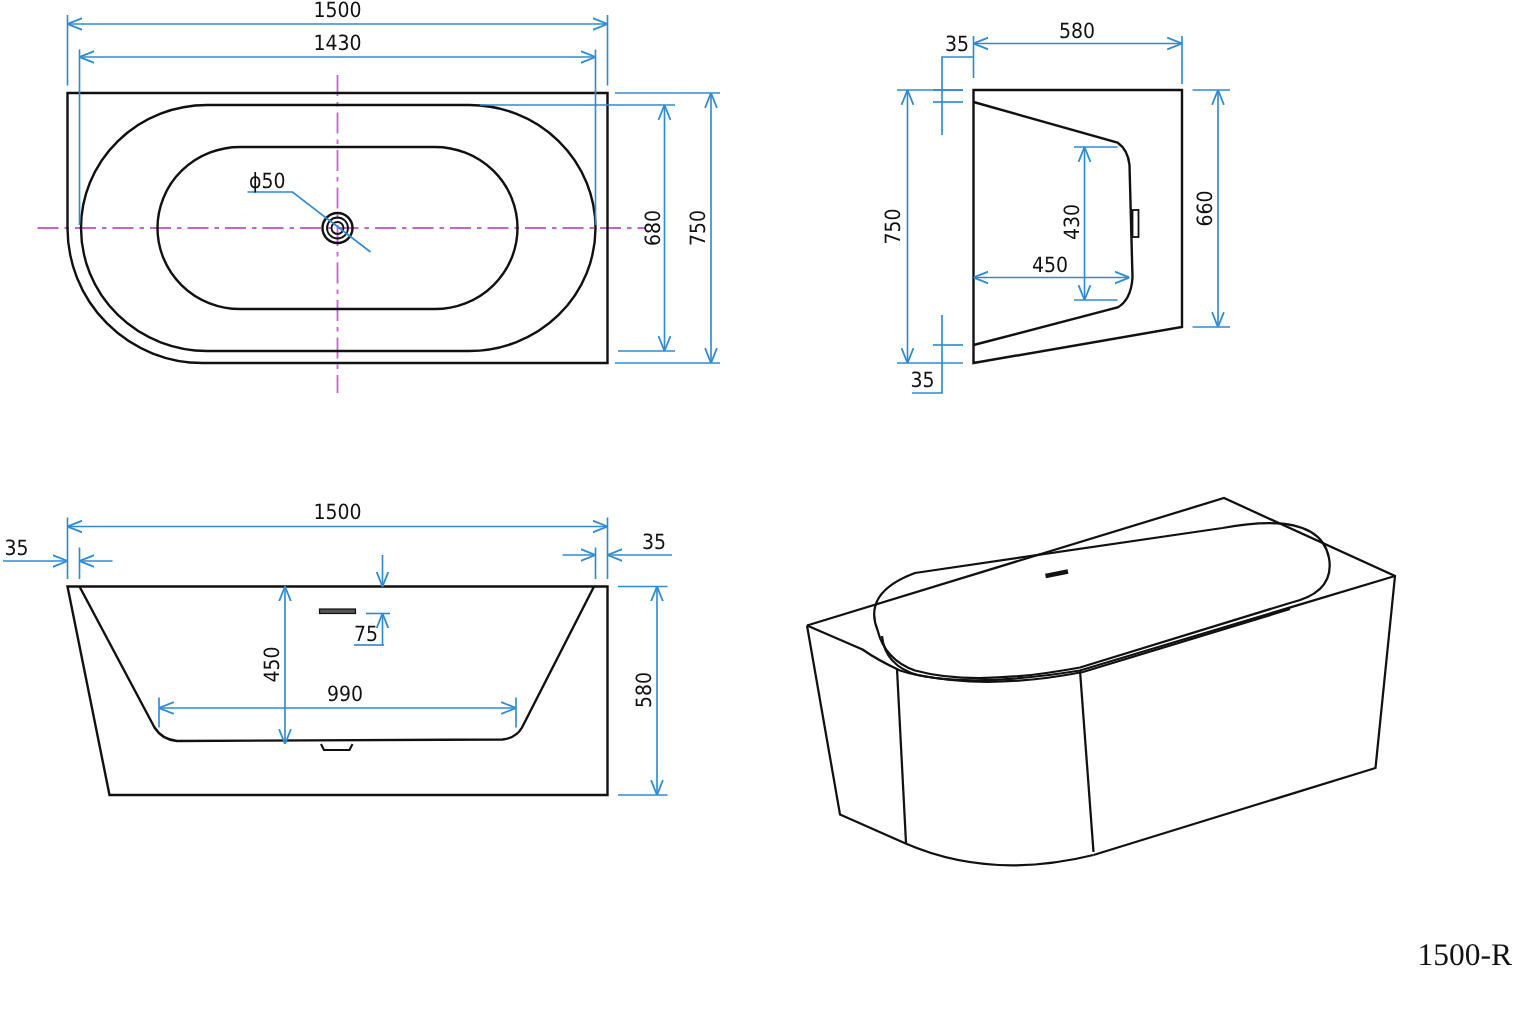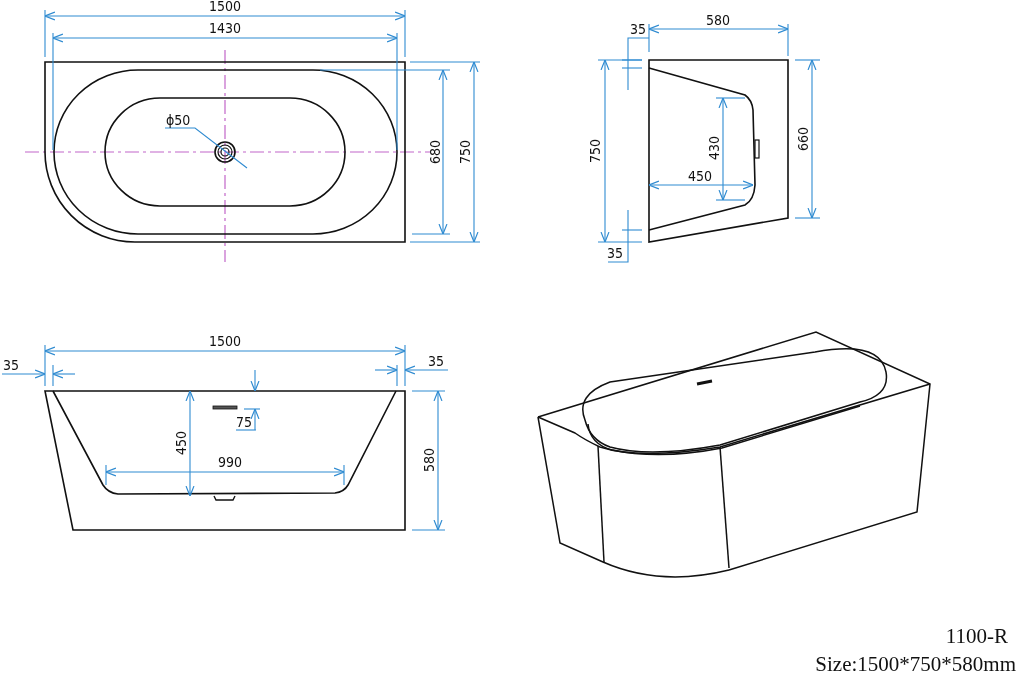--- a/index.html
+++ b/index.html
@@ -144,15 +144,14 @@
     <path d="M538,417 L560,543 L603,562 Q660,587 729,570"></path>
     <path d="M538,417 L575,433 Q585,440 600,447 Q640,460 720,447 L930,384"></path>
     <path d="M598,446 L604,562"></path>
     <path d="M720,447 L729,568"></path>
     <path d="M585,420 Q575,395 610,382 L815,352 Q880,340 886,372 Q890,395 860,402 L720,445 Q650,458 610,447 Q590,440 585,420 Z"></path>
     <path d="M588,424 Q590,444 612,450 Q660,460 722,448 L860,406"></path>
     <path d="M697,384 L712,381" stroke-width="3"></path>
   </g>
 </svg>
 
-<div class="caption" id="model">1100-R</div>
-<div class="caption" id="size">Size:1500*750*580mm</div>
+<div class="caption" id="model">1500-R</div>
 </div>
 
 </body></html>

